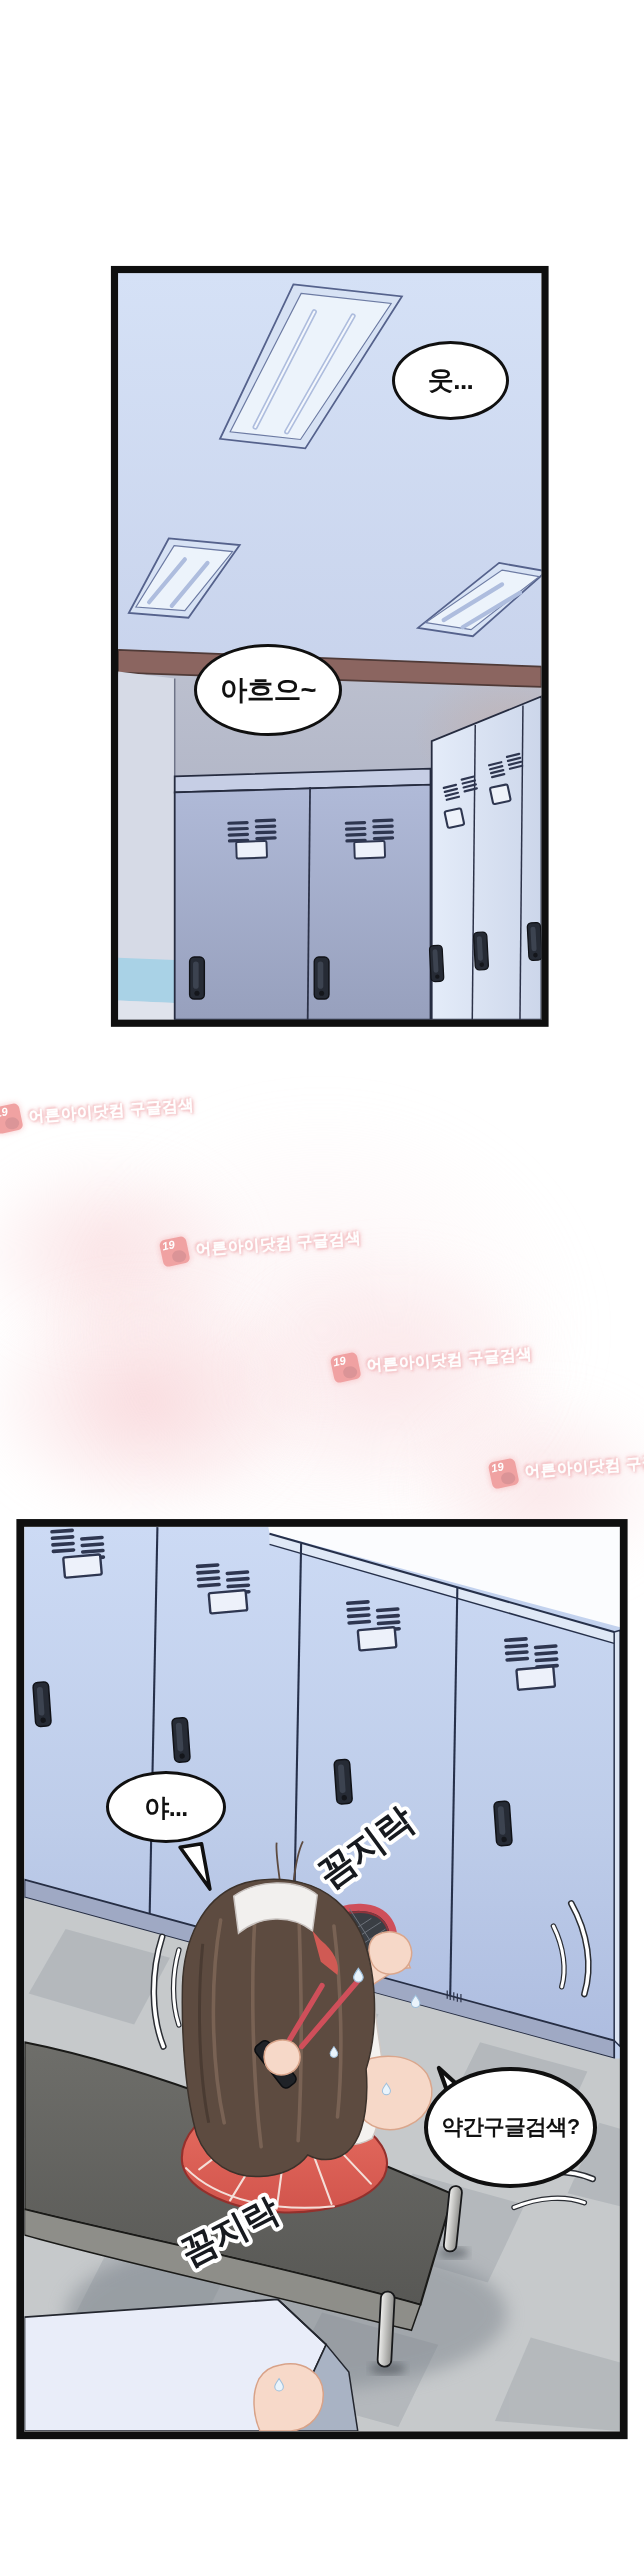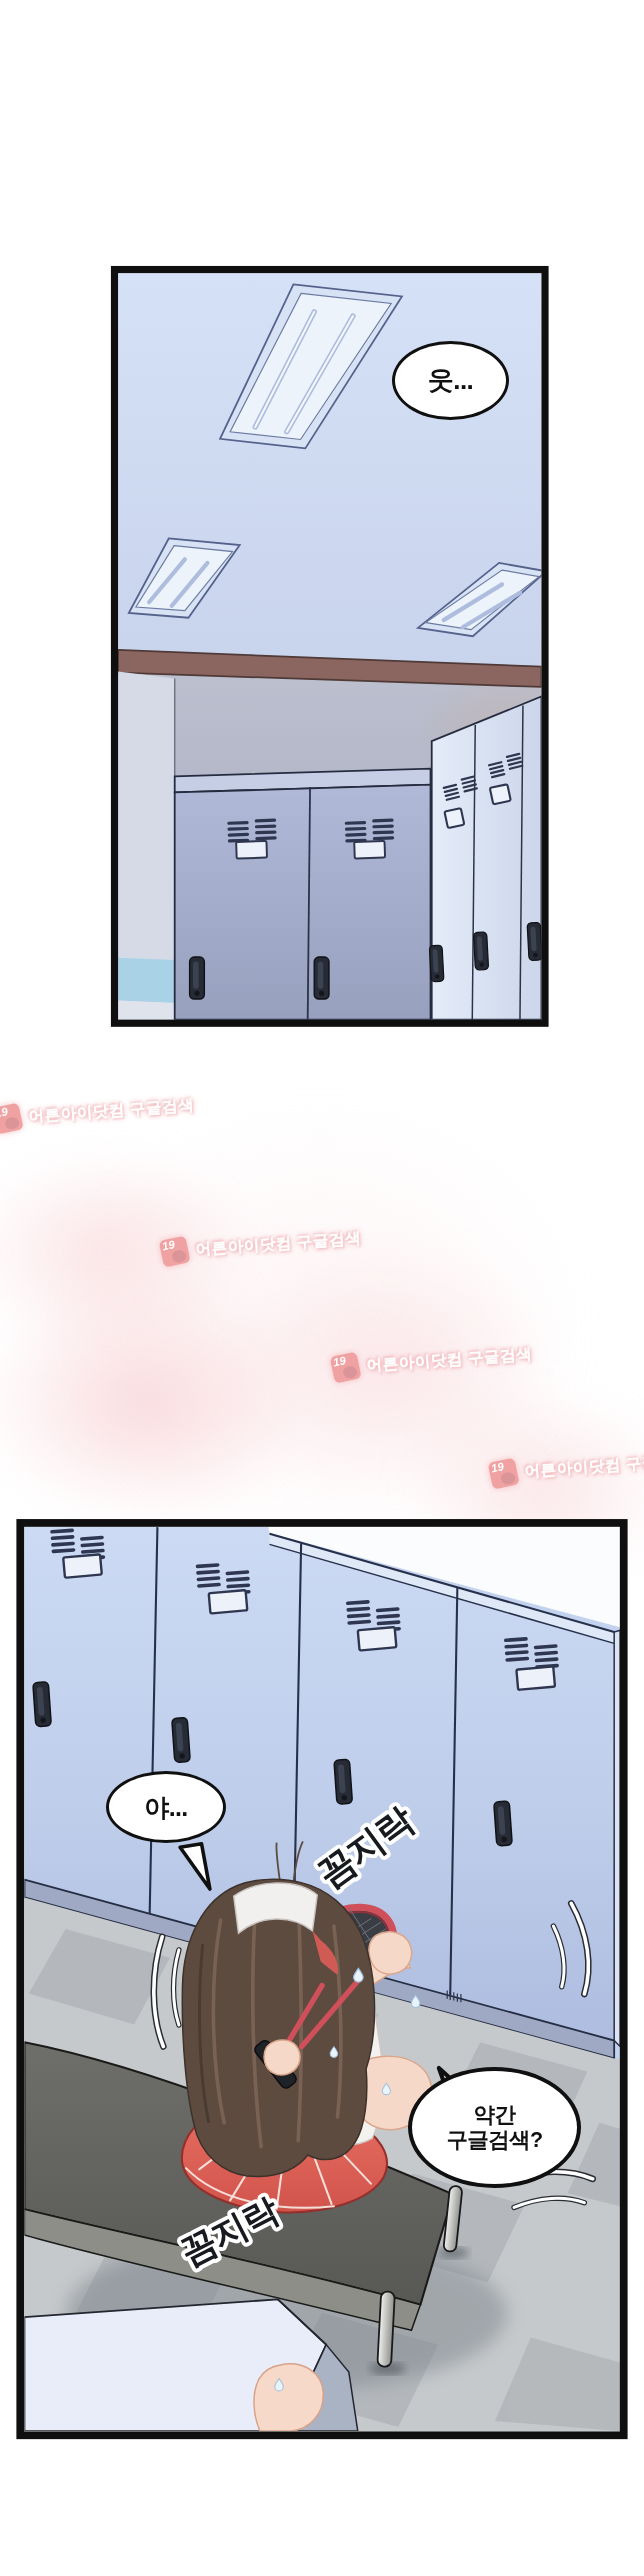--- a/index.html
+++ b/index.html
@@ -19,21 +19,21 @@
   .wm-badge::after{content:"";position:absolute;right:3px;bottom:2.4px;width:14.3px;height:12px;background:#da9093;
             border-radius:45% 55% 50% 50%;}
   .wm-text{color:#fff;font-weight:bold;font-size:15.5px;letter-spacing:0.6px;white-space:nowrap;
            text-shadow:0 0 1.8px #fff,0 0 6px rgba(242,176,180,.95),1.2px 1.2px 2.4px rgba(236,160,164,.9),-1.2px -1.2px 2.4px rgba(236,160,164,.9);}
   .bubble{position:absolute;background:#ffffff;border:3.6px solid #101010;border-radius:50%;
           display:flex;align-items:center;justify-content:center;text-align:center;
           color:#111;font-weight:bold;z-index:6;letter-spacing:-0.6px;}
   #bubble1{left:392px;top:341px;width:111px;height:73px;font-size:26px;}
   #bubble2{left:194px;top:644px;width:142px;height:86px;font-size:27.4px;}
   #bubble3{left:106px;top:1771px;width:114px;height:66px;font-size:25px;}
-  #bubble4{left:408px;top:2067px;width:165px;height:113px;font-size:21.5px;border-width:4.2px;flex-direction:column;line-height:1.12;}
+  #bubble4{left:424px;top:2067px;width:165px;height:113px;font-size:21.5px;border-width:4.2px;flex-direction:row;line-height:1.12;}
   #bubble4 span{display:block;}
 </style>
 </head>
 <body>
 
 <div class="page">
 
   <div class="blob" id="blob5"></div>
   <div class="blob" id="blob1"></div>
   <div class="blob" id="blob2"></div>
@@ -375,20 +375,23 @@
   <div class="wm" style="left:490px;top:1454px">
     <span class="wm-badge">
         <i>19</i>
       </span>
     <span class="wm-text">어른아이닷컴 구글검색</span>
   </div>
 
   <div class="bubble" id="bubble1">
     <span>웃...</span>
   </div>
+  <div class="bubble" id="bubble2">
+    <span>아흐으~</span>
+  </div>
   <div class="bubble" id="bubble3">
     <span>야...</span>
   </div>
   <div class="bubble" id="bubble4">
     <span>약간</span>
     <span>구글검색?</span>
   </div>
 
 </div>
 

